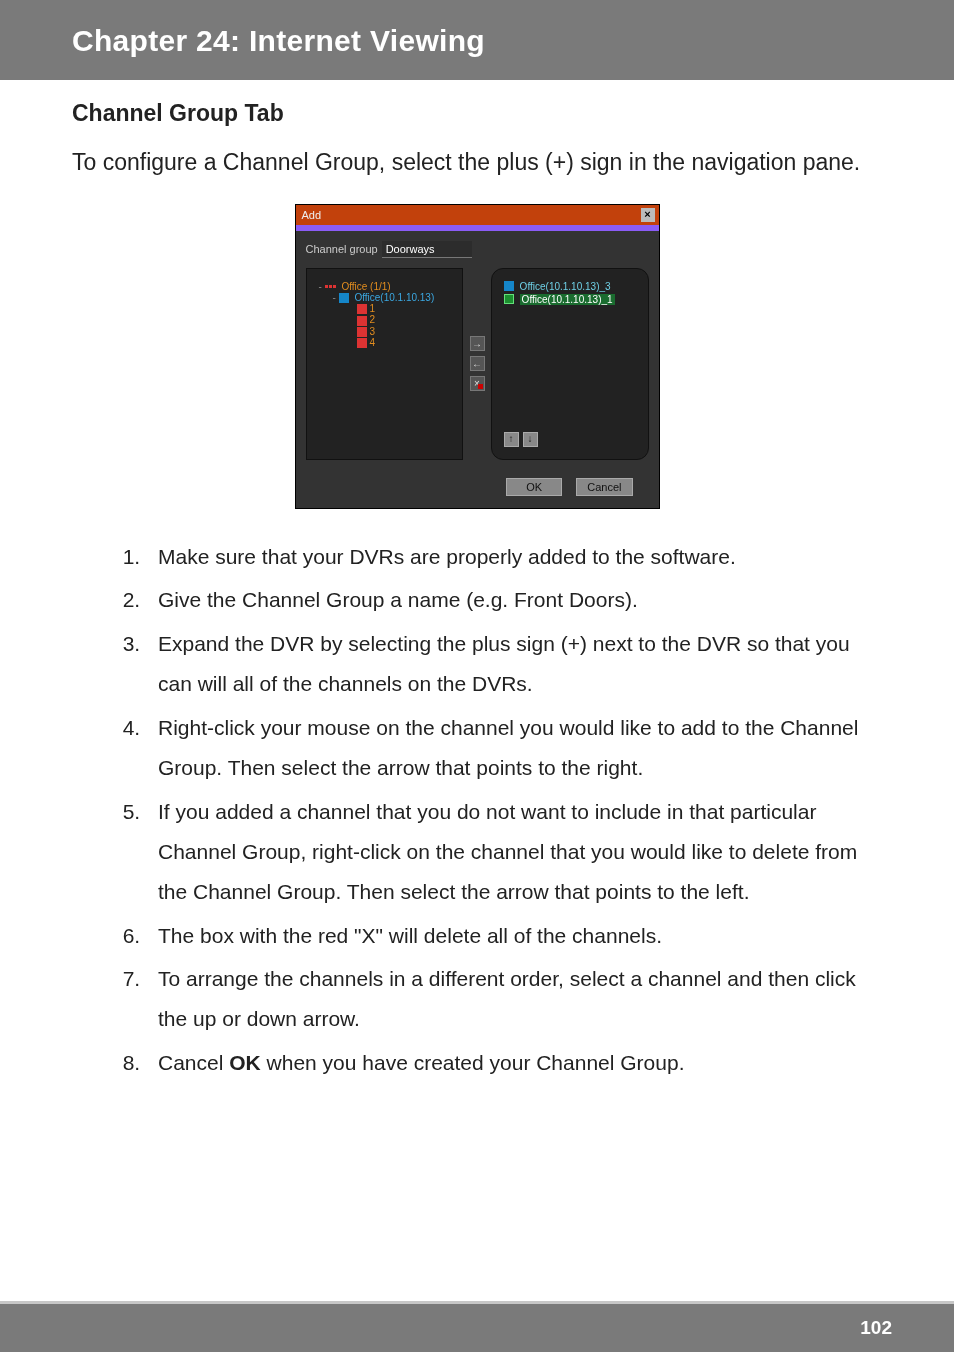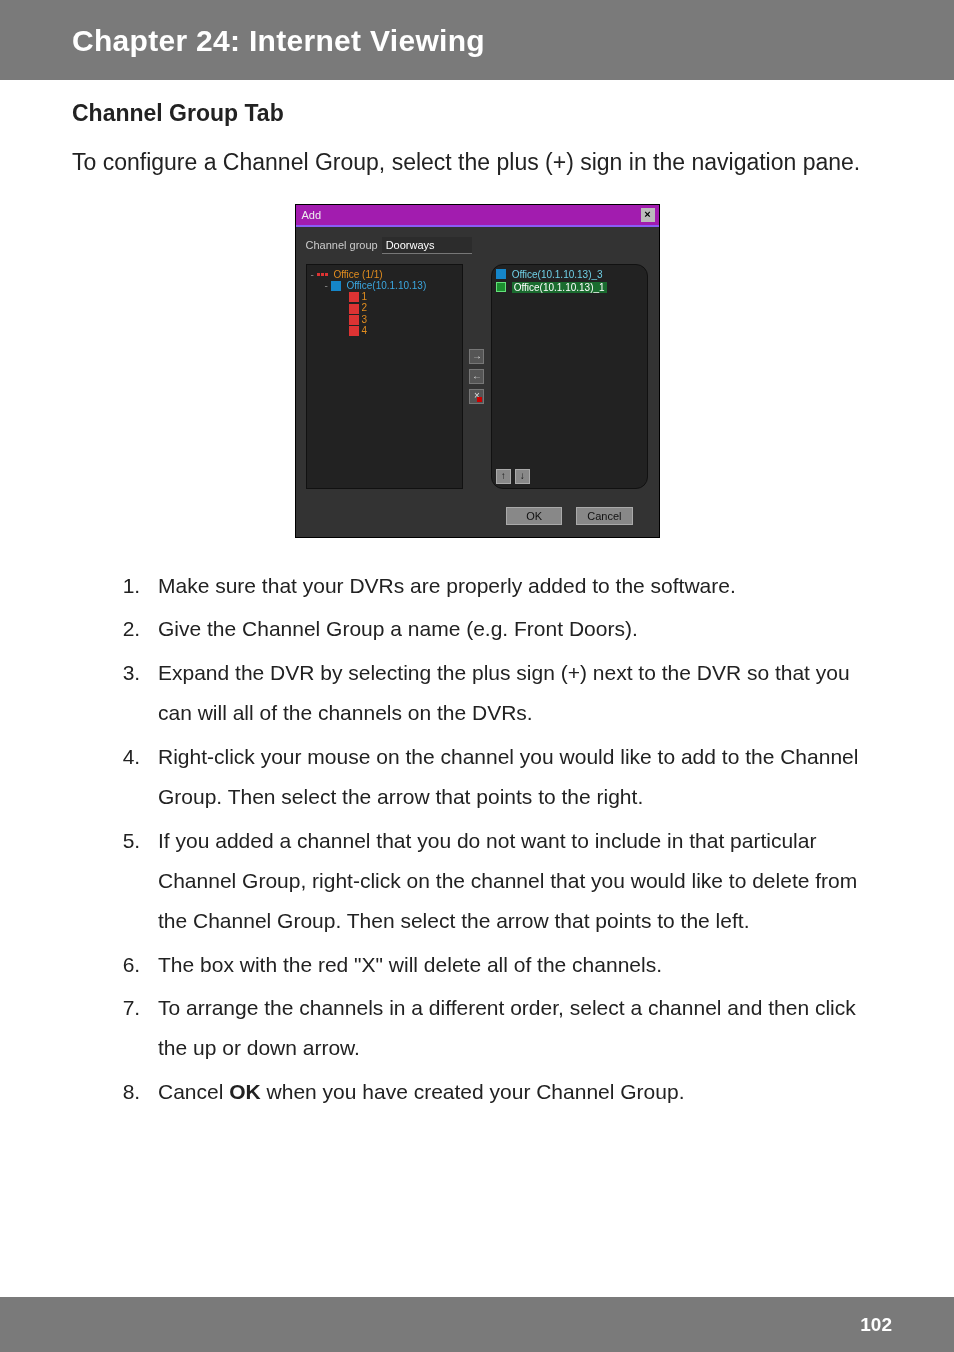--- a/index.html
+++ b/index.html
@@ -49,26 +49,26 @@
   
   .dlg {
     width: 365px;
     background: #333;
     color: #ddd;
     font-family: Tahoma, Arial, sans-serif;
     font-size: 10px;
     border: 1px solid #000;
   }
   .dlg-title {
-    background: #a21caf;
+    background: #c2410c;
     display: flex;
     justify-content: space-between;
     align-items: center;
     padding: 3px 4px 3px 6px;
-    border-bottom: 2px solid #8b5cf6;
+    border-bottom: 6px solid #8b5cf6;
   }
   .dlg-title .txt { color: #eee; font-size: 11px; }
   .dlg-close {
     width: 14px; height: 14px;
     background: #bbb;
     display: flex; align-items: center; justify-content: center;
     color: #000; font-weight: bold; font-size: 11px; line-height: 1;
   }
   .dlg-body { padding: 10px 10px 12px 10px; }
   .cg-row { display: flex; align-items: center; gap: 4px; margin-bottom: 10px; }
@@ -81,22 +81,22 @@
   }
   .cg-inputwrap span { color: #fff; font-size: 11px; }
   .panes {
     display: flex;
     gap: 6px;
     align-items: stretch;
   }
   .tree-pane, .list-pane {
     background: #222;
     border: 1px solid #111;
-    height: 225px;
-    padding: 4px;
+    height: 192px;
+    padding: 12px;
   }
   .tree-pane { flex: 1 1 48%; }
   .list-pane { flex: 1 1 48%; display:flex; flex-direction:column;border-radius:12px; }
   .middle-btns {
     width: 16px;
     display: flex;
     flex-direction: column;
     justify-content: center;
     gap: 5px;
     align-items: center;
@@ -152,21 +152,21 @@
     padding-left: 12px;
     margin-bottom: 4px;
   }
   ol.steps li::marker { font-weight: normal; }
   .bold { font-weight: bold; }
 
   .footer-bar {
     position: absolute;
     left: 0; right: 0; bottom: 0;
     background: #7a7a7a;
-    height: 55px;
+    height: 48px;
     display:flex; align-items:center; justify-content:flex-end;
     padding-right: 62px;
   }
   .footer-bar .pg {
     color:#fff; font-weight:bold; font-size:19px;
   }
   .footer-topline{
     position:absolute; left:0; right:0; bottom:46px; height:5px; background:#c7c7c7;
   }
 </style>

